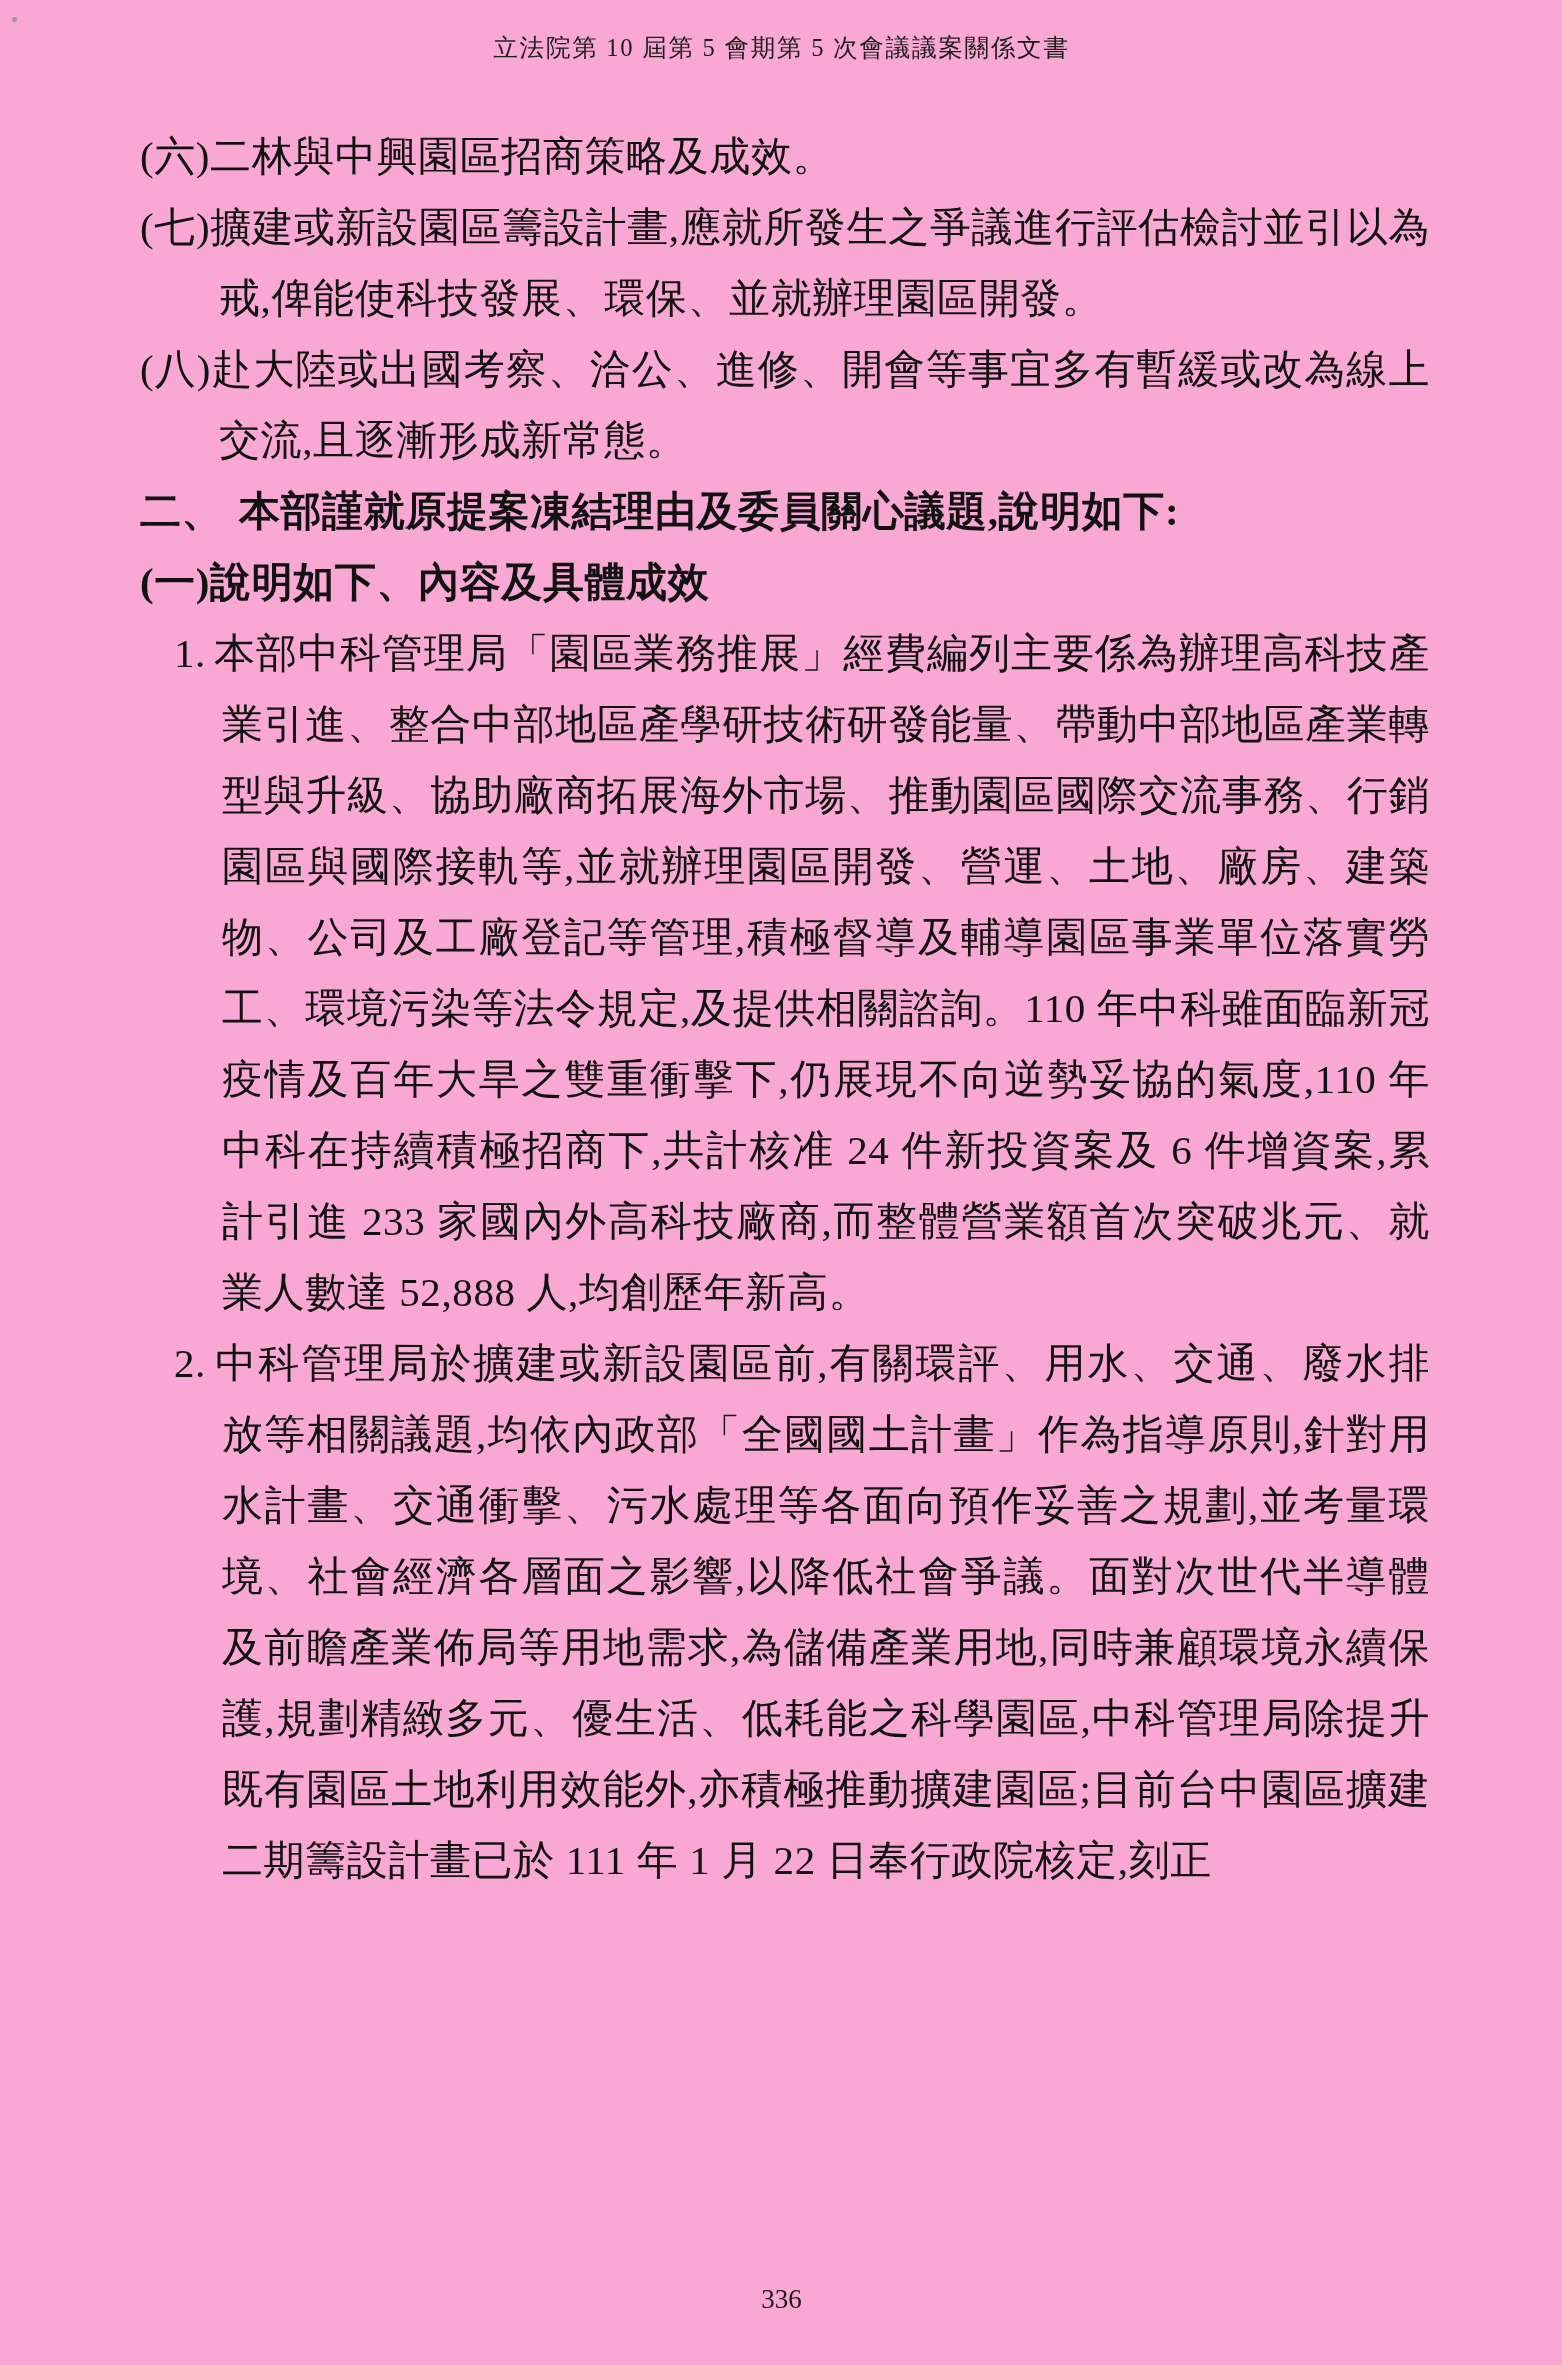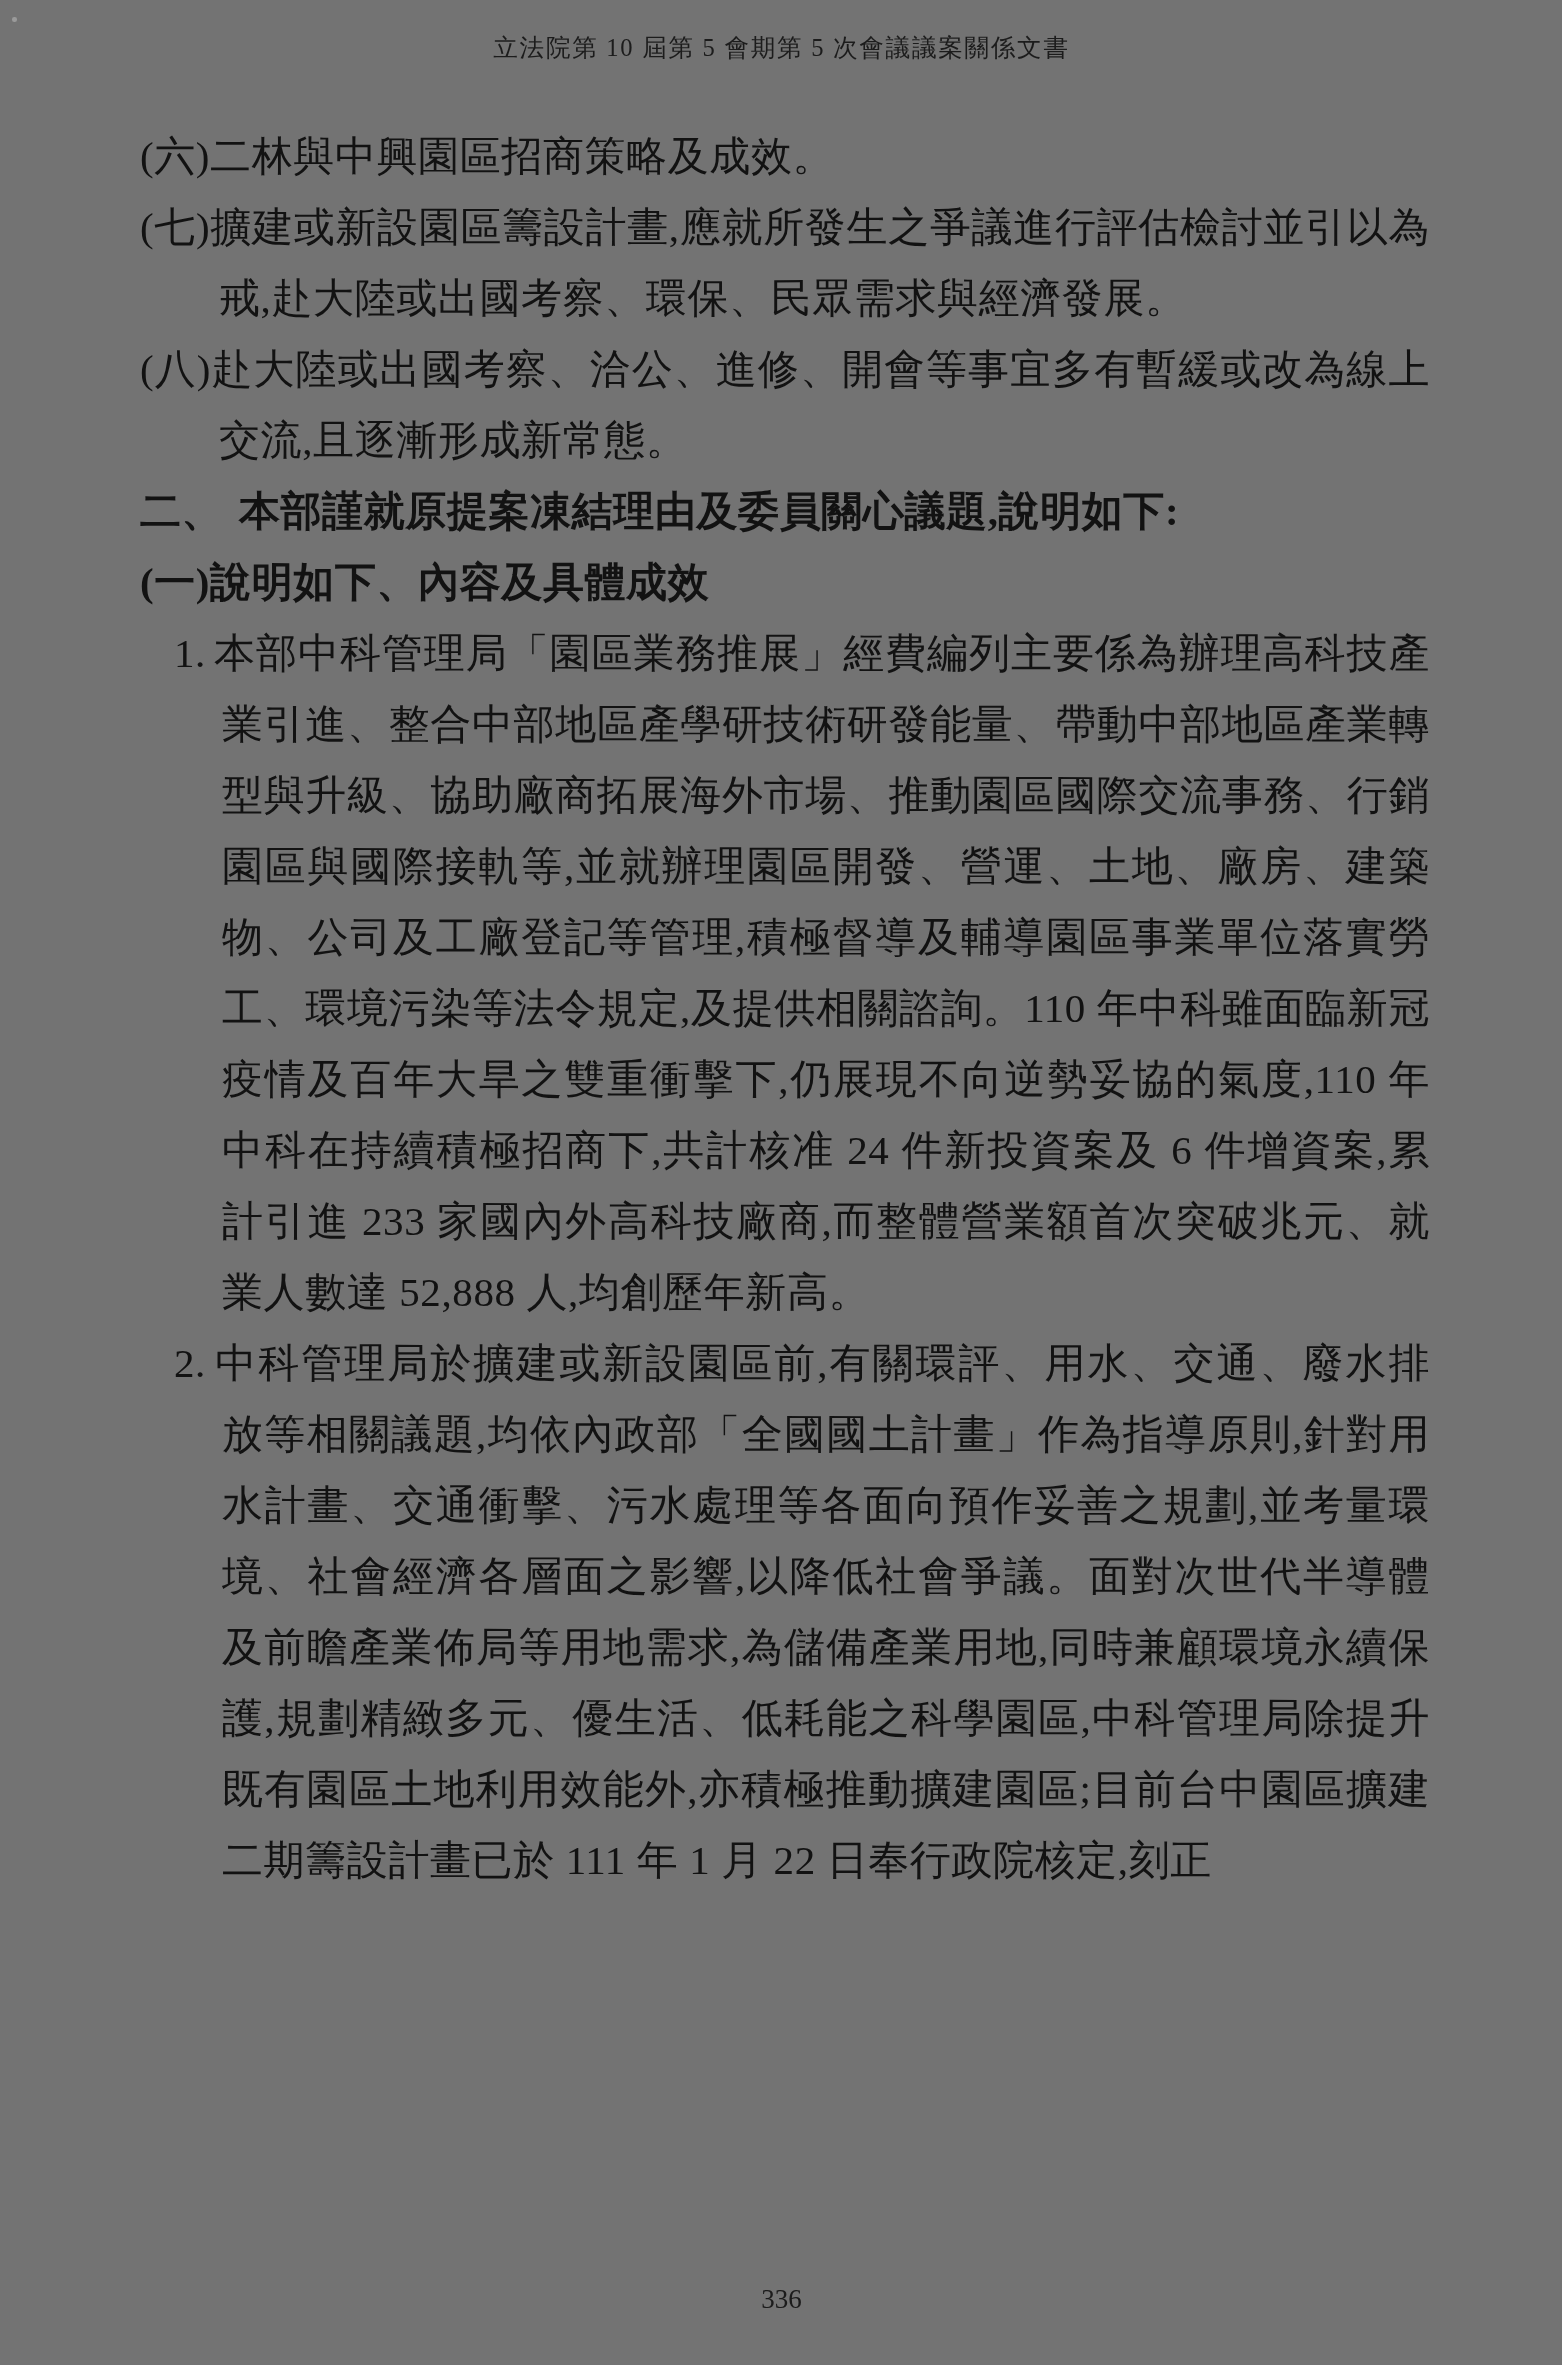--- a/index.html
+++ b/index.html
@@ -5,21 +5,21 @@
   * { margin: 0; padding: 0; box-sizing: border-box; }
   html, body { background: #e8e8e8; }
   body {
     width: 1563px;
     font-family: "Liberation Serif", "DejavU Serif", serif;
   }
   .page {
     position: relative;
     width: 1563px;
     height: 2366px;
-    background: #737373;
+    background: #f9a8d4;
     color: #121212;
     overflow: hidden;
   }
   .doc-header {
     padding-top: 31px;
     text-align: center;
     font-size: 24.6px;
     letter-spacing: 1.7px;
     color: #1c1c1c;
   }
@@ -74,21 +74,21 @@
 
 <div class="page">
   <span class="scan-dot"></span>
 
   <div class="doc-header">立法院第 10 屆第 5 會期第 5 次會議議案關係文書</div>
 
   <div class="doc-body">
 
     <p class="para"><span class="marker">(六)</span><span>二林與中興園區招商策略及成效。</span></p>
 
-    <p class="para"><span class="marker">(七)</span><span>擴建或新設園區籌設計畫,應就所發生之爭議進行評估檢討並引以為戒,赴大陸或出國考察、環保、民眾需求與經濟發展。</span></p>
+    <p class="para"><span class="marker">(七)</span><span>擴建或新設園區籌設計畫,應就所發生之爭議進行評估檢討並引以為戒,俾能使科技發展、環保、並就辦理園區開發。</span></p>
 
     <p class="para"><span class="marker">(八)</span><span>赴大陸或出國考察、洽公、進修、開會等事宜多有暫緩或改為線上交流,且逐漸形成新常態。</span></p>
 
     <p class="para flush bold"><span class="marker gap">二、</span><span>本部謹就原提案凍結理由及委員關心議題,說明如下:</span></p>
 
     <p class="para flush bold"><span class="marker">(一)</span><span>說明如下、內容及具體成效</span></p>
 
     <p class="para num"><span class="marker gap-sm">1.</span><span>本部中科管理局「園區業務推展」經費編列主要係為辦理高科技產業引進、整合中部地區產學研技術研發能量、帶動中部地區產業轉型與升級、協助廠商拓展海外市場、推動園區國際交流事務、行銷園區與國際接軌等,並就辦理園區開發、營運、土地、廠房、建築物、公司及工廠登記等管理,積極督導及輔導園區事業單位落實勞工、環境污染等法令規定,及提供相關諮詢。110 年中科雖面臨新冠疫情及百年大旱之雙重衝擊下,仍展現不向逆勢妥協的氣度,110 年中科在持續積極招商下,共計核准 24 件新投資案及 6 件增資案,累計引進 233 家國內外高科技廠商,而整體營業額首次突破兆元、就業人數達 52,888 人,均創歷年新高。</span></p>
 
     <p class="para num"><span class="marker gap-sm">2.</span><span>中科管理局於擴建或新設園區前,有關環評、用水、交通、廢水排放等相關議題,均依內政部「全國國土計畫」作為指導原則,針對用水計畫、交通衝擊、污水處理等各面向預作妥善之規劃,並考量環境、社會經濟各層面之影響,以降低社會爭議。面對次世代半導體及前瞻產業佈局等用地需求,為儲備產業用地,同時兼顧環境永續保護,規劃精緻多元、優生活、低耗能之科學園區,中科管理局除提升既有園區土地利用效能外,亦積極推動擴建園區;目前台中園區擴建二期籌設計畫已於 111 年 1 月 22 日奉行政院核定,刻正</span></p>

